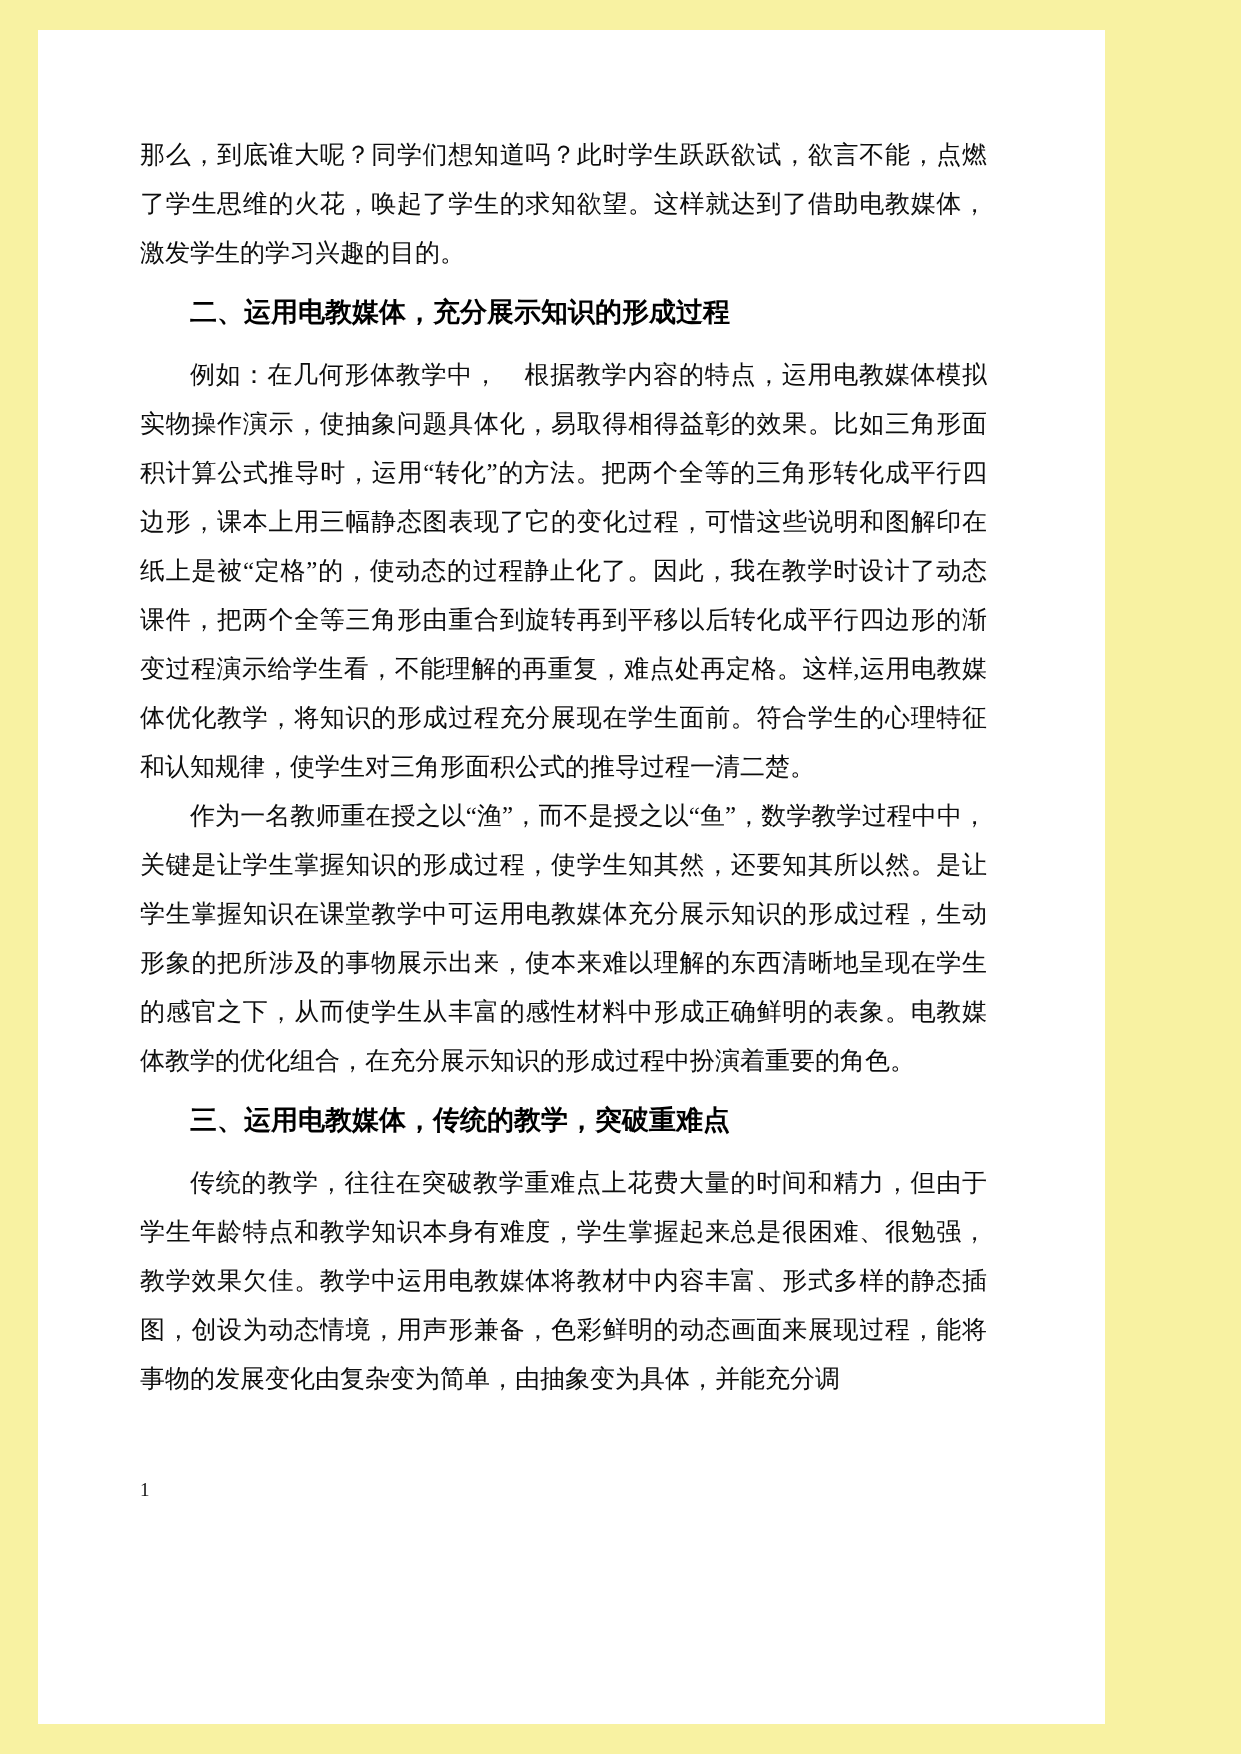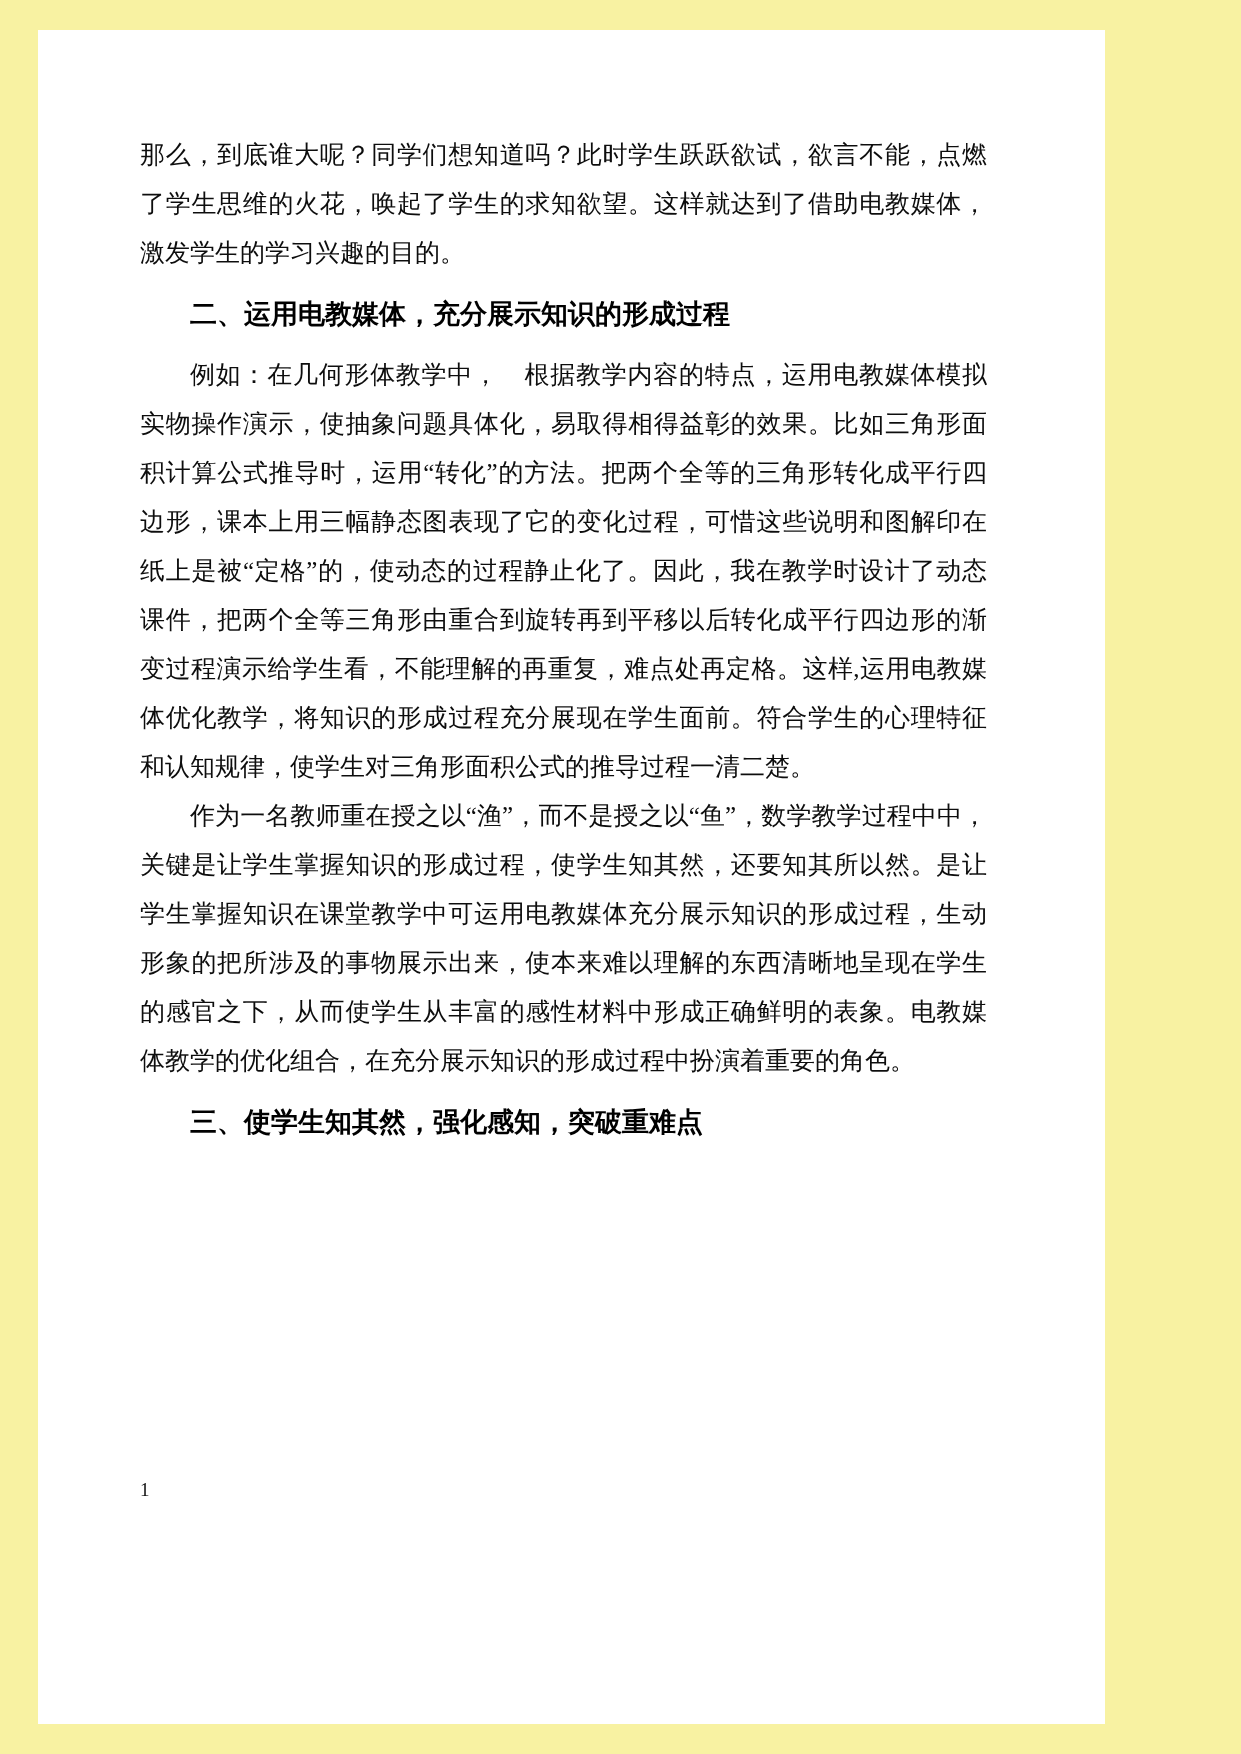--- a/index.html
+++ b/index.html
@@ -29,21 +29,21 @@
     line-height: 49px;
     color: #0d0d0d;
     text-align: justify;
     text-indent: 2em;
   }
   .body-par.no-indent {
     text-indent: 0;
   }
   .heading {
     margin: 13px 0 11px 0;
-    font-family: Liberation Serif, serif;
+    font-family: Liberation Mono, monospace;
     font-weight: bold;
     font-size: 27px;
     line-height: 49px;
     color: #000000;
     text-indent: 1.85em;
   }
   .page-number {
     position: absolute;
     left: 102px;
     top: 1448px;
@@ -57,17 +57,18 @@
 
 <div class="page">
   <p class="body-par no-indent">那么，到底谁大呢？同学们想知道吗？此时学生跃跃欲试，欲言不能，点燃了学生思维的火花，唤起了学生的求知欲望。这样就达到了借助电教媒体，激发学生的学习兴趣的目的。</p>
 
   <h2 class="heading">二、运用电教媒体，充分展示知识的形成过程</h2>
 
   <p class="body-par">例如：在几何形体教学中，　根据教学内容的特点，运用电教媒体模拟实物操作演示，使抽象问题具体化，易取得相得益彰的效果。比如三角形面积计算公式推导时，运用“转化”的方法。把两个全等的三角形转化成平行四边形，课本上用三幅静态图表现了它的变化过程，可惜这些说明和图解印在纸上是被“定格”的，使动态的过程静止化了。因此，我在教学时设计了动态课件，把两个全等三角形由重合到旋转再到平移以后转化成平行四边形的渐变过程演示给学生看，不能理解的再重复，难点处再定格。这样,运用电教媒体优化教学，将知识的形成过程充分展现在学生面前。符合学生的心理特征和认知规律，使学生对三角形面积公式的推导过程一清二楚。</p>
 
   <p class="body-par">作为一名教师重在授之以“渔”，而不是授之以“鱼”，数学教学过程中中，关键是让学生掌握知识的形成过程，使学生知其然，还要知其所以然。是让学生掌握知识在课堂教学中可运用电教媒体充分展示知识的形成过程，生动形象的把所涉及的事物展示出来，使本来难以理解的东西清晰地呈现在学生的感官之下，从而使学生从丰富的感性材料中形成正确鲜明的表象。电教媒体教学的优化组合，在充分展示知识的形成过程中扮演着重要的角色。</p>
 
-  <h2 class="heading">三、使学生知其然，强化感知，突破重难点</h2>
+  <h2 class="heading">三、运用电教媒体，传统的教学，突破重难点</h2>
 
+  <p class="body-par">传统的教学，往往在突破教学重难点上花费大量的时间和精力，但由于学生年龄特点和教学知识本身有难度，学生掌握起来总是很困难、很勉强，教学效果欠佳。教学中运用电教媒体将教材中内容丰富、形式多样的静态插图，创设为动态情境，用声形兼备，色彩鲜明的动态画面来展现过程，能将事物的发展变化由复杂变为简单，由抽象变为具体，并能充分调</p>
 
   <div class="page-number">1</div>
 </div>
 
 </body></html>

